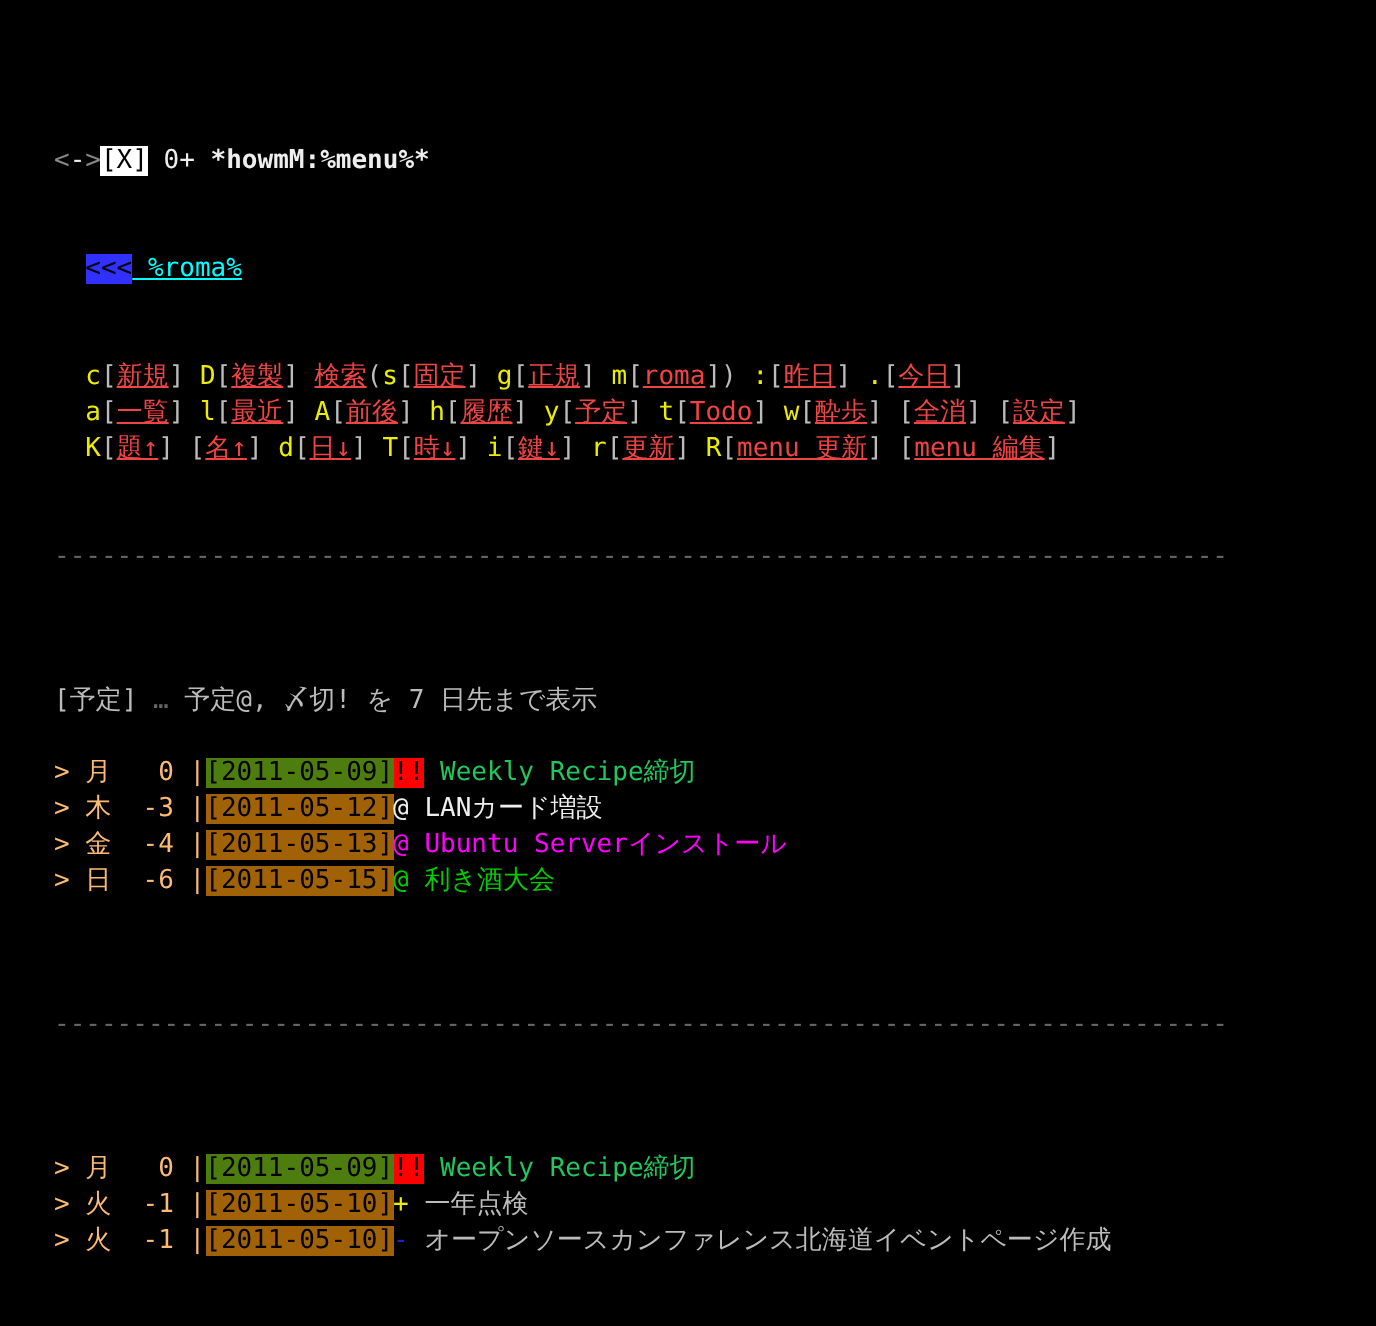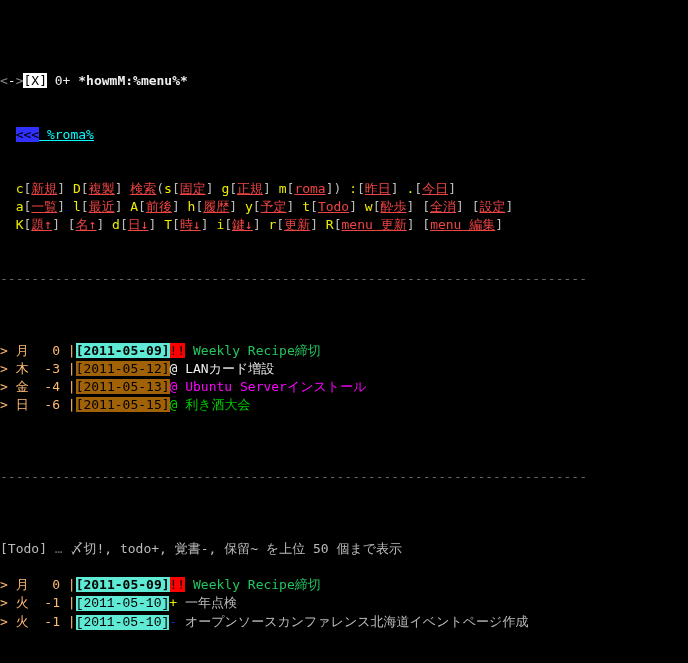--- a/index.html
+++ b/index.html
@@ -19,51 +19,51 @@
 .white { color: #eee; }
 .yellow { color: #ecec00; }
 .cyan { color: #ef4444; }
 .bcyan { color: #00ffff; }
 .red { color: #22c55e; }
 .green { color: #0c0; }
 .orange { color: #fdba74; }
 .magenta { color: #f0f; }
 .dblue { color: #2222cc; }
 .bg-w { background: #fff; color: #000; }
-.bg-orange { background: #5eead4; color: #000; font-weight: bold; }
+.bg-orange { background: #4d7c0f; color: #000; }
 .bg-red { background: #f00; color: #000; }
 .bg-green { background: #a16207; color: #000; }
-.bg-pink { background: #5eead4; color: #000; font-family: Liberation Mono, monospace; }
+.bg-pink { background: #a16207; color: #000; }
 .bg-blue { background: #3030ff; color: #000; }
 .u { text-decoration: underline; }
 .bold { font-weight: bold; }
-.row { display: block; }
+.row { display: block; margin-left: 27px; }
 .titlebar { background: #000; }
 </style>
 </head>
 <body>
 
 
 
 <div class="titlebar row"><span class="gray">&lt;</span><span class="white">-</span><span class="gray">&gt;</span><span class="bg-w">[X]</span> <span class="white">0+ </span><span class="bold white">*howmM:%menu%*</span></div>
 
 <span class="row">  <span class="bg-blue bcyan">&lt;&lt;&lt;</span><span class="bcyan u"> %roma%</span></span>
 
 <div id="shortcuts"><span class="row">  <span class="yellow">c</span>[<span class="cyan u">新規</span>] <span class="yellow">D</span>[<span class="cyan u">複製</span>] <span class="cyan u">検索</span>(<span class="yellow">s</span>[<span class="cyan u">固定</span>] <span class="yellow">g</span>[<span class="cyan u">正規</span>] <span class="yellow">m</span>[<span class="cyan u">roma</span>]) <span class="yellow">:</span>[<span class="cyan u">昨日</span>] <span class="yellow">.</span>[<span class="cyan u">今日</span>]</span><span class="row">  <span class="yellow">a</span>[<span class="cyan u">一覧</span>] <span class="yellow">l</span>[<span class="cyan u">最近</span>] <span class="yellow">A</span>[<span class="cyan u">前後</span>] <span class="yellow">h</span>[<span class="cyan u">履歴</span>] <span class="yellow">y</span>[<span class="cyan u">予定</span>] <span class="yellow">t</span>[<span class="cyan u">Todo</span>] <span class="yellow">w</span>[<span class="cyan u">酔歩</span>] [<span class="cyan u">全消</span>] [<span class="cyan u">設定</span>]</span><span class="row">  <span class="yellow">K</span>[<span class="cyan u">題↑</span>] [<span class="cyan u">名↑</span>] <span class="yellow">d</span>[<span class="cyan u">日↓</span>] <span class="yellow">T</span>[<span class="cyan u">時↓</span>] <span class="yellow">i</span>[<span class="cyan u">鍵↓</span>] <span class="yellow">r</span>[<span class="cyan u">更新</span>] <span class="yellow">R</span>[<span class="cyan u">menu 更新</span>] [<span class="cyan u">menu 編集</span>]</span></div>
 
 <span class="row dgray">---------------------------------------------------------------------------</span>
 
 <div>
+<span class="row"><span>[予定]</span><span class="dgray"> … </span><span>予定@, 〆切! を 7 日先まで表示</span></span>
 <div id="schedRows"><span class="row"><span class="orange">&gt; 月   0 |</span><span class="bg-orange">[2011-05-09]</span><span class="bg-red">!!</span><span class="red"> Weekly Recipe締切</span></span><span class="row"><span class="orange">&gt; 木  -3 |</span><span class="bg-green">[2011-05-12]</span><span class="white">@ </span><span class="white">LANカード増設</span></span><span class="row"><span class="orange">&gt; 金  -4 |</span><span class="bg-green">[2011-05-13]</span><span class="magenta">@ </span><span class="magenta">Ubuntu Serverインストール</span></span><span class="row"><span class="orange">&gt; 日  -6 |</span><span class="bg-green">[2011-05-15]</span><span class="green">@ </span><span class="green">利き酒大会</span></span></div>
 </div>
 
 <span class="row dgray">---------------------------------------------------------------------------</span>
 
 <div>
-<span class="row"><span>[Todo]</span><span class="dgray"> … </span><span>〆切!, todo+, 覚書-, 保留~ を上位 50 個まで表示</span></span>
 <div id="todoRows"><span class="row"><span class="orange">&gt; 月   0 |</span><span class="bg-orange">[2011-05-09]</span><span class="bg-red">!!</span><span class="red"> Weekly Recipe締切</span></span><span class="row"><span class="orange">&gt; 火  -1 |</span><span class="bg-pink">[2011-05-10]</span><span class="yellow">+ </span><span class="">一年点検</span></span><span class="row"><span class="orange">&gt; 火  -1 |</span><span class="bg-pink">[2011-05-10]</span><span class="dblue">- </span><span class="">オープンソースカンファレンス北海道イベントページ作成</span></span></div>
 </div>
 
 
 
 
 
 
 
 

